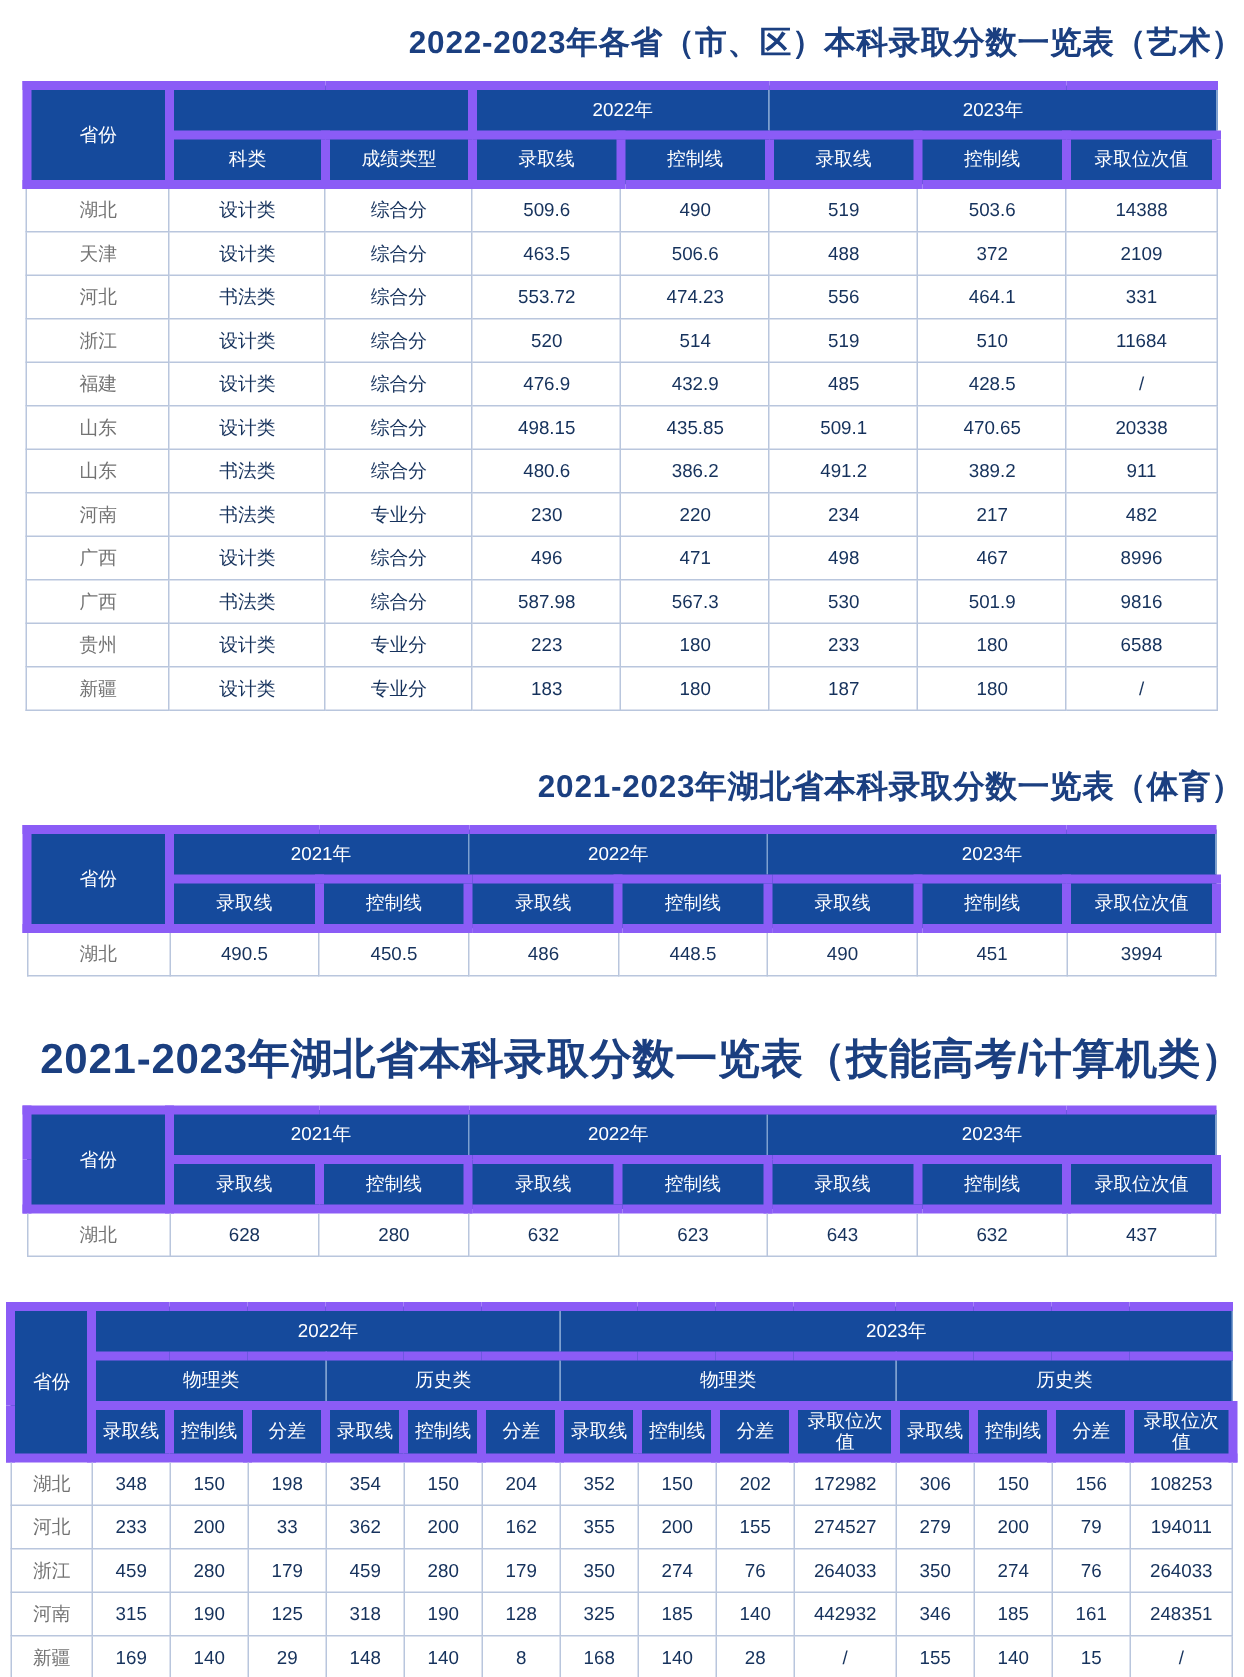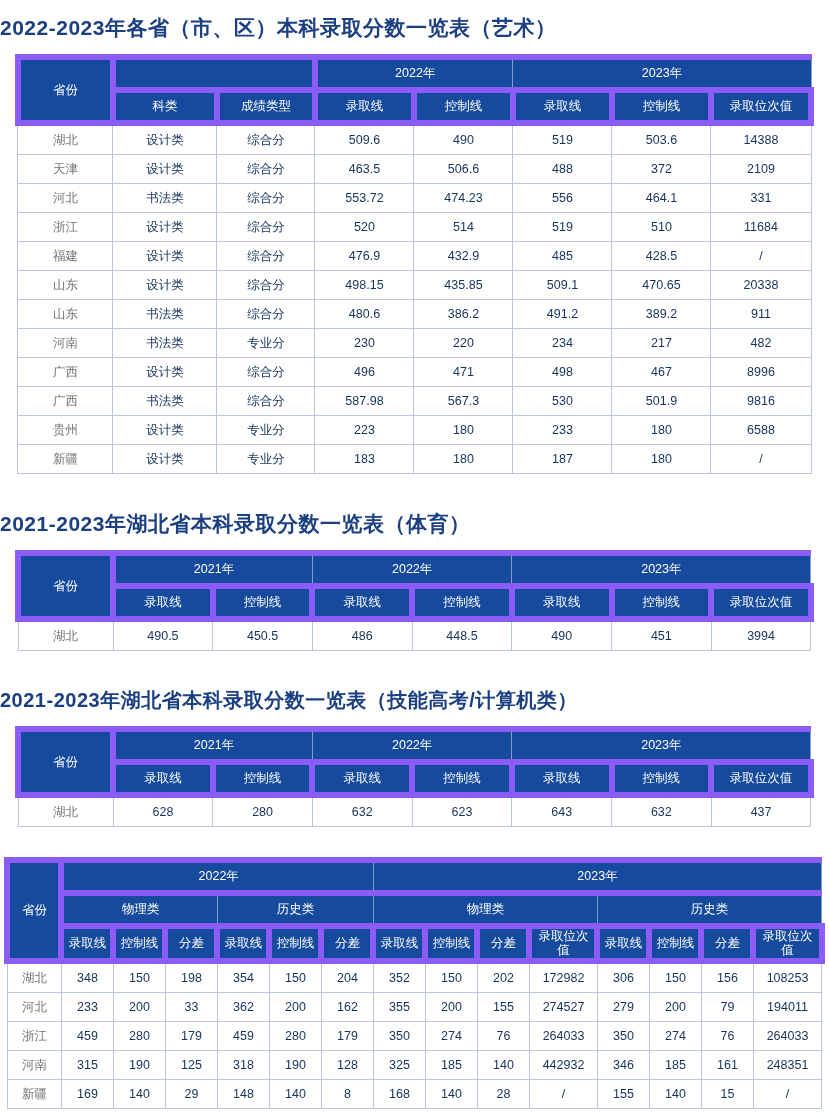--- a/index.html
+++ b/index.html
@@ -12,30 +12,30 @@
     min-height: 1118px;
     font-family: "Liberation Sans", sans-serif;
     color: #16325c;
   }
   .page {
     width: 829px;
     box-sizing: border-box;
     padding: 0;
   }
   .title {
-    text-align: left;
+    text-align: right;
     color: #1b3f80;
     font-weight: bold;
     font-size: 21px;
     letter-spacing: 0.5px;
     margin: 0;
     padding: 14px 0 12px 0;
   }
   .title.small {
-    font-size: 20px;
+    font-size: 28px;
   }
   table {
     border-collapse: collapse;
     table-layout: fixed;
     margin: 0 auto;
     font-size: 12px;
   }
   table.t-art { width: 793px; }
   table.t-sport { width: 793px; }
   table.t-skill { width: 793px; }

